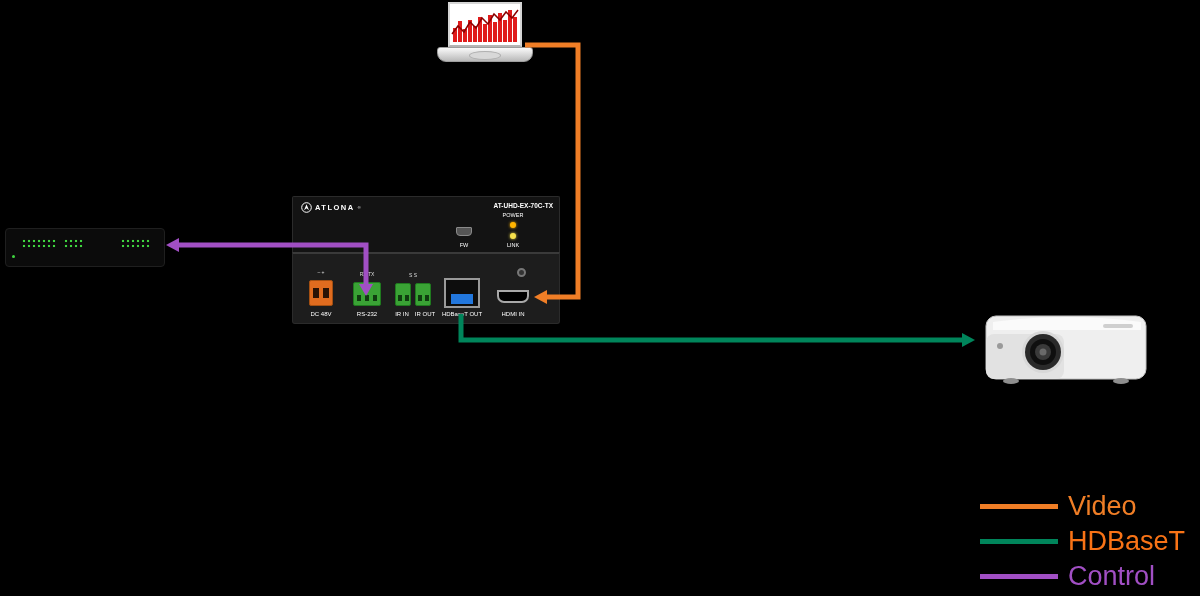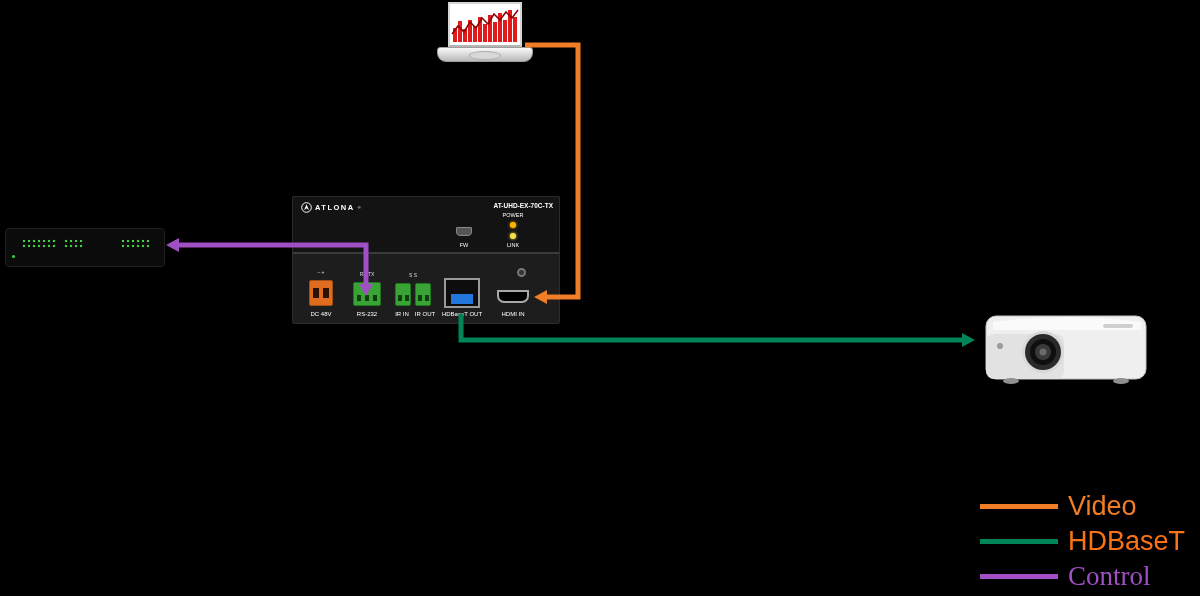--- a/index.html
+++ b/index.html
@@ -219,17 +219,17 @@
     <div class="legend-row">
       <div class="legend-line" style="background-color: rgb(240, 126, 38);"></div>
       <div class="legend-label" style="color: rgb(240, 126, 38);">Video</div>
     </div>
     <div class="legend-row">
       <div class="legend-line" style="background-color: rgb(0, 133, 91);"></div>
       <div class="legend-label" style="color: #f97316;">HDBaseT</div>
     </div>
     <div class="legend-row">
       <div class="legend-line" style="background-color: rgb(161, 79, 196);"></div>
-      <div class="legend-label" style="color: rgb(161, 79, 196); font-family: Liberation Serif, serif;">Control</div>
+      <div class="legend-label" style="color: rgb(161, 79, 196);">Control</div>
     </div>
   </div>
 
 </div>
 
 </body></html>

